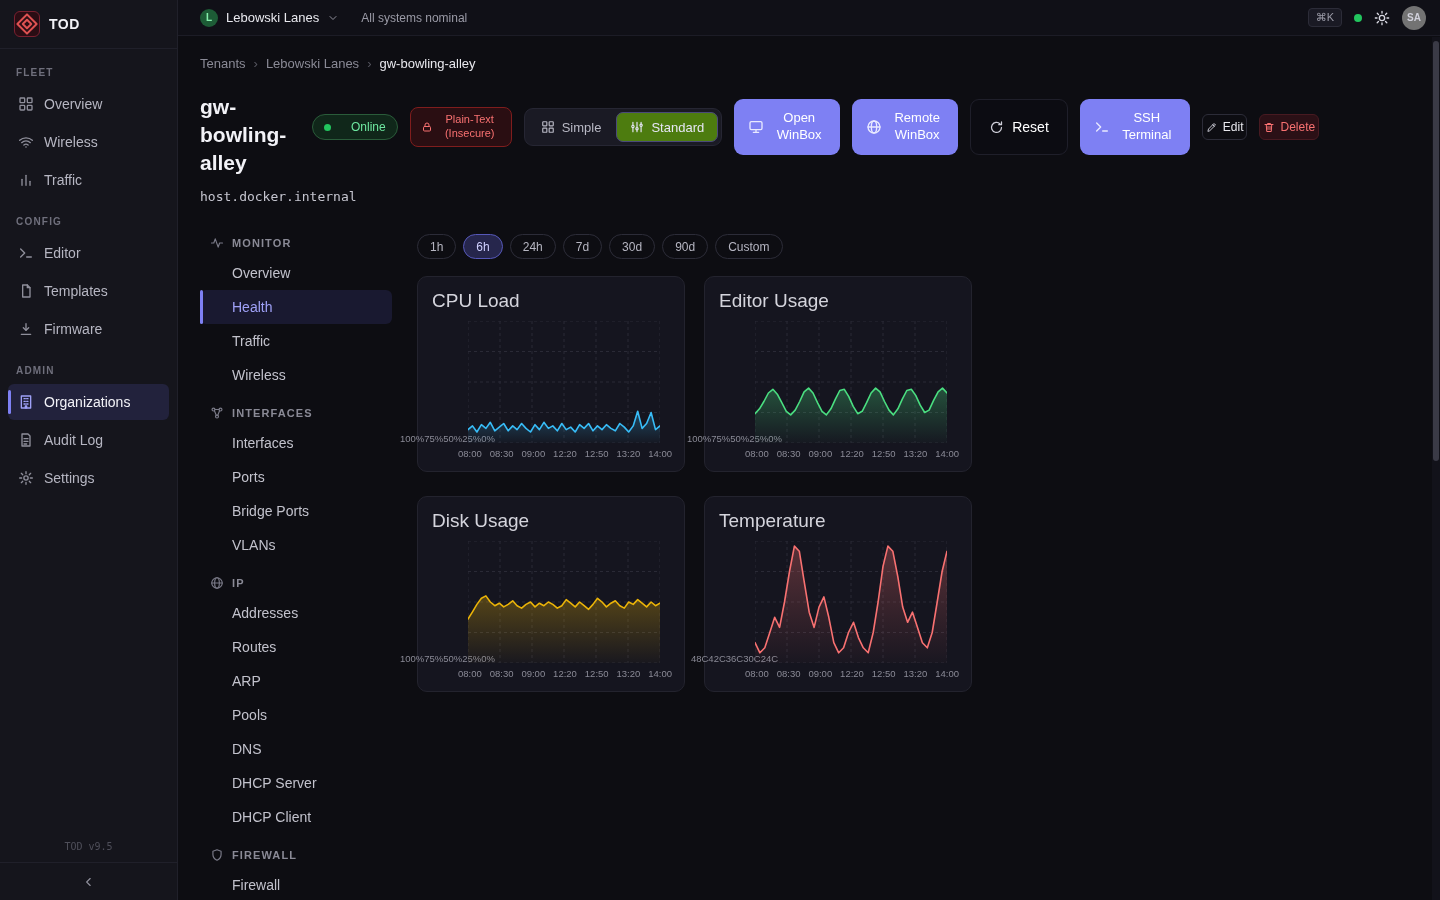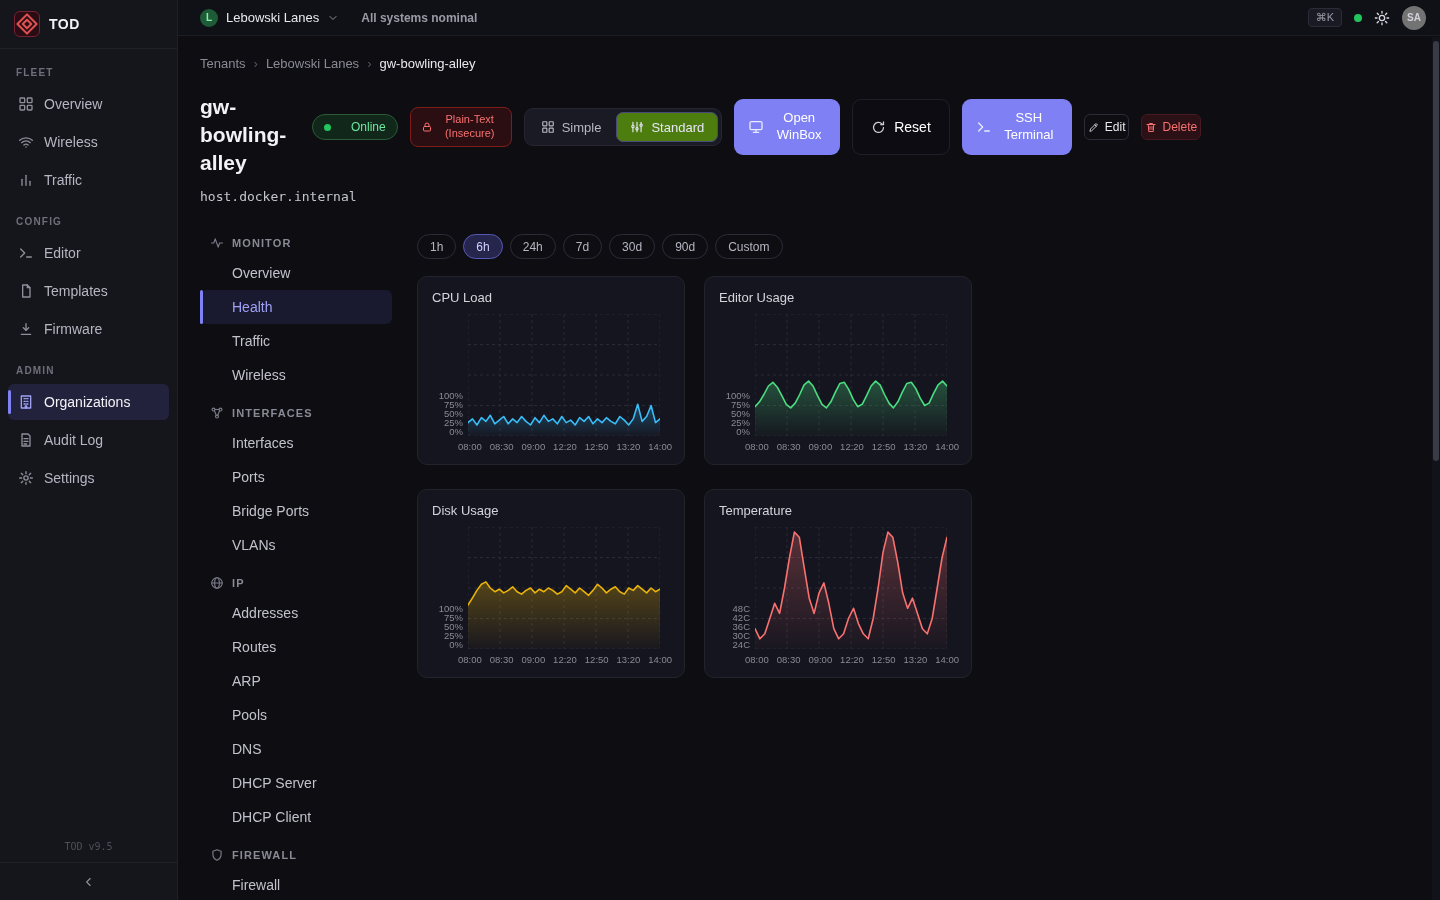--- a/index.html
+++ b/index.html
@@ -34,21 +34,21 @@
   
   .right-col { flex:1; display:flex; flex-direction:column; min-width:0; position:relative; }
   .topbar { height:36px; min-height:36px; background:#101017; border-bottom:1px solid #1c1c26;
     display:flex; align-items:center; justify-content:space-between; padding:0 14px 0 22px; }
   .topbar-left { display:flex; align-items:center; gap:22px; }
   .tenant-switcher { display:flex; align-items:center; gap:8px; cursor:pointer; color:#e8e8ee; font-size:13px; }
   .tenant-avatar { width:18px; height:18px; border-radius:50%; background:#1d5c36; color:#86efac;
     font-size:10px; font-weight:bold; display:flex; align-items:center; justify-content:center; }
   .tenant-switcher .chev { width:12px; height:12px; color:#8f8f9b; display:inline-flex; }
   .tenant-switcher .chev svg { width:12px; height:12px; }
-  .sys-status { font-size:12px; color:#9a9aa6;font-weight:bold; }
+  .sys-status { font-size:12px; color:#9a9aa6; }
   .topbar-right { display:flex; align-items:center; gap:12px; }
   .kbd { font-size:11px; color:#9a9aa6; background:#1a1a24; border:1px solid #2c2c38; border-radius:4px; padding:2px 7px; }
   .status-dot { width:8px; height:8px; border-radius:50%; background:#22c55e; }
   .theme-toggle { width:16px; height:16px; color:#d8d8e2; display:inline-flex; cursor:pointer; }
   .theme-toggle svg { width:16px; height:16px; }
   .avatar { width:24px; height:24px; border-radius:50%; background:#737373; color:#d0d0da; font-size:10px;
     font-weight:bold; display:flex; align-items:center; justify-content:center; cursor:pointer; }
 
   
   .main { flex:1; overflow:hidden; padding:20px 24px 0 22px; }
@@ -111,23 +111,23 @@
   .subnav-item.active::before { content:""; position:absolute; left:0; top:0; bottom:0; width:3px; background:#7e80f3; border-radius:2px; }
 
   .charts-col { margin-left:25px; margin-top:12px; }
   .timerange { display:flex; align-items:flex-start; gap:7px; }
   .trpill { height:25px; padding:0 12px; border-radius:13px; border:1px solid #2c2c38; background:transparent;
     color:#b6b6c2; font-size:12px; cursor:pointer; font-family:inherit; display:flex; align-items:center; }
   .trpill.active { background:#26264c; border-color:#5658b8; color:#d0d1ff; }
 
   .charts-grid { display:grid; grid-template-columns:repeat(2, 268px); gap:24px 19px; margin-top:17px; }
   .chart-card { background:#15151f; border:1px solid #23232e; border-radius:10px; padding:13px 14px 12px; }
-  .chart-title { font-size:13px; color:#d4d4dc; margin-bottom:9px; }
+  .chart-title { font-size:19px; color:#d4d4dc; margin-bottom:9px; }
   .chart-body { display:flex; align-items:flex-start; }
-  .ylabels { width:36px; min-width:36px; height:122px; display:flex; flex-direction:column; justify-content:flex-end;
+  .ylabels { width:36px; min-width:36px; height:122px; display:flex; justify-content:center;
     align-items:flex-end; padding-right:5px; font-size:9.5px; color:#8a8a96; line-height:9px; }
   .plot { display:block; }
   .plot .grid line { stroke:#2a2a36; stroke-width:1; stroke-dasharray:3 3; }
   .xlabels { display:flex; justify-content:space-between; margin-left:26px; width:214px; font-size:9.5px;
     color:#8a8a96; margin-top:5px; }
 
   
   .scrollbar-track { position:absolute; right:0; top:37px; bottom:0; width:8px; background:#12121a; }
   .scrollbar-thumb { position:absolute; right:1px; top:4px; width:6px; height:420px; background:#3a3a46; border-radius:3px; }
 </style>
@@ -352,20 +352,32 @@
           <button class="btn big primary">
             <span class="icon">
                 <i style="display: inline-flex; width: 100%; height: 100%;">
                   <svg viewBox="0 0 24 24" fill="none" stroke="currentColor" stroke-width="2" stroke-linecap="round" stroke-linejoin="round" style="width:100%;height:100%">
                     <rect x="3" y="4" width="18" height="12" rx="2"></rect>
                     <path d="M8 20h8M12 16v4"></path>
                   </svg>
                 </i>
               </span>
             <span class="wrap-label">Open WinBox</span>
+          </button>
+          <button class="btn big primary">
+            <span class="icon">
+                <i style="display: inline-flex; width: 100%; height: 100%;">
+                  <svg viewBox="0 0 24 24" fill="none" stroke="currentColor" stroke-width="2" stroke-linecap="round" stroke-linejoin="round" style="width:100%;height:100%">
+                    <circle cx="12" cy="12" r="9"></circle>
+                    <path d="M3 12h18"></path>
+                    <ellipse cx="12" cy="12" rx="4" ry="9"></ellipse>
+                  </svg>
+                </i>
+              </span>
+            <span class="wrap-label">Remote WinBox</span>
           </button>
           <button class="btn big reset">
             <span class="icon">
                 <i style="display: inline-flex; width: 100%; height: 100%;">
                   <svg viewBox="0 0 24 24" fill="none" stroke="currentColor" stroke-width="2" stroke-linecap="round" stroke-linejoin="round" style="width:100%;height:100%">
                     <path d="M20 12a8 8 0 1 1-2.3-5.7"></path>
                     <path d="M20 3v4.4h-4.4"></path>
                   </svg>
                 </i>
               </span>

